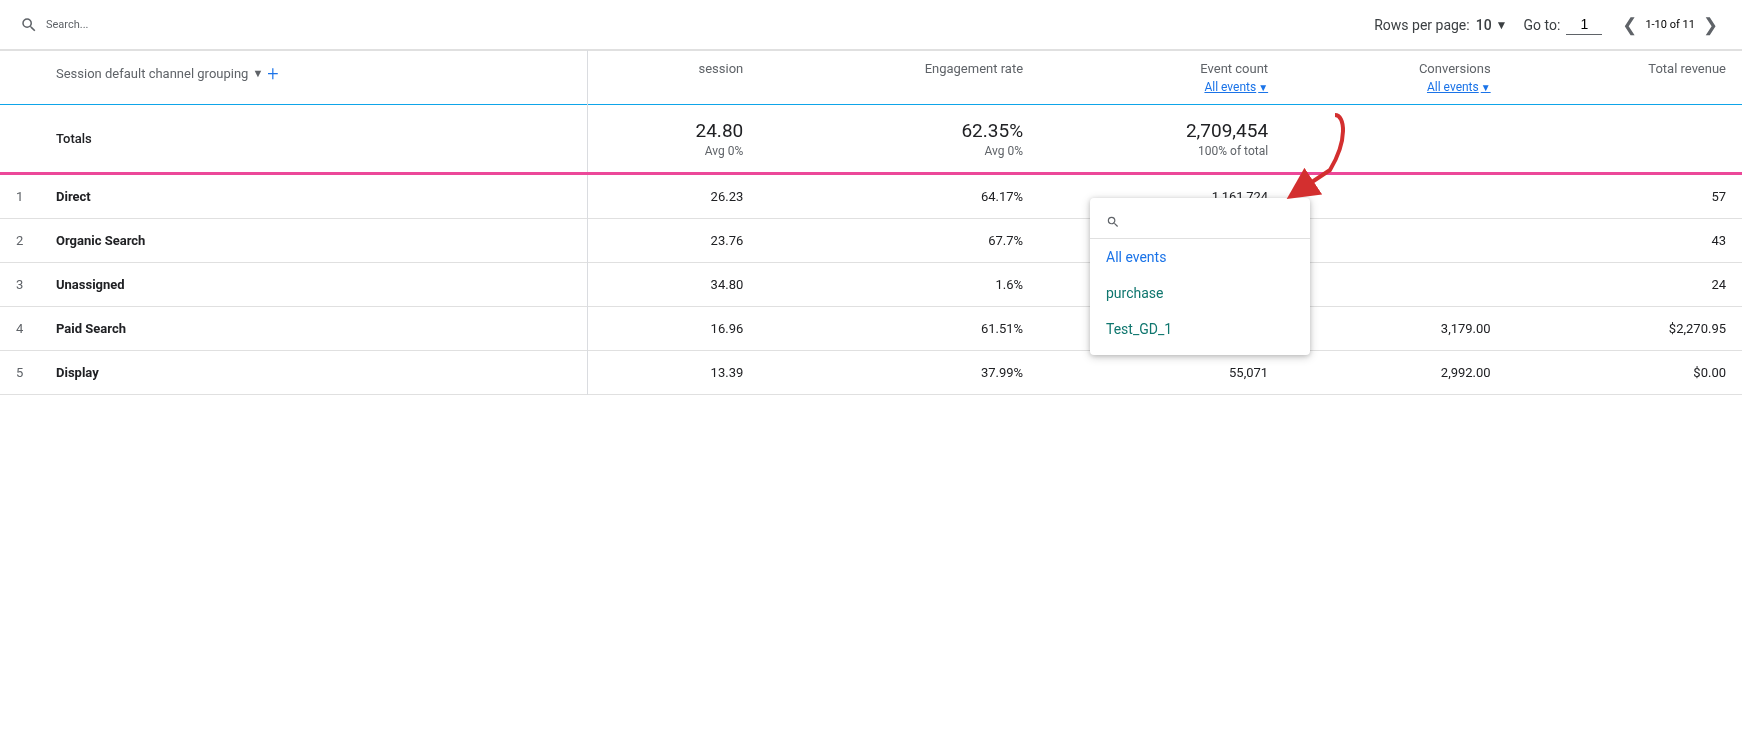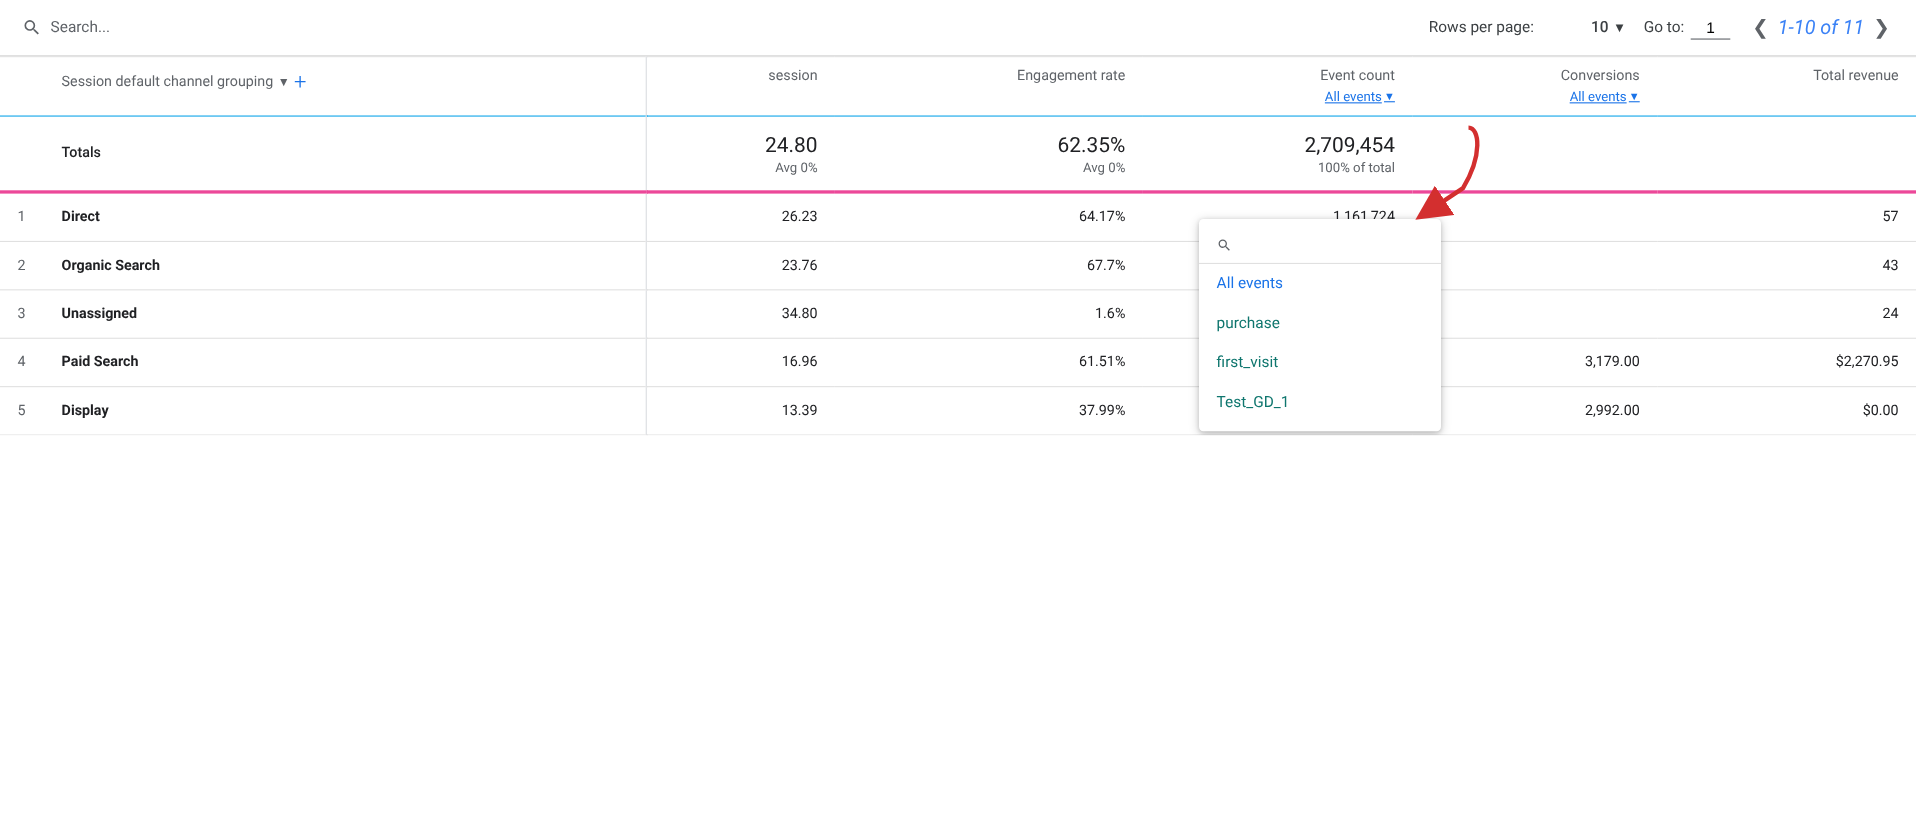--- a/index.html
+++ b/index.html
@@ -16,21 +16,21 @@
       justify-content: space-between;
       padding: 10px 20px;
       border-bottom: 1px solid #e0e0e0;
     }
 
     .search-box {
       display: flex;
       align-items: center;
       gap: 8px;
       color: #5f6368;
-      font-size: 14px;
+      font-size: 11px;
     }
 
     .search-icon-svg {
       width: 18px;
       height: 18px;
       fill: #5f6368;
     }
 
     .pagination-controls {
       display: flex;
@@ -45,43 +45,41 @@
       align-items: center;
       gap: 6px;
     }
 
     .page-select {
       display: flex;
       align-items: center;
       gap: 4px;
       font-weight: 500;
       cursor: pointer;
-      margin-left: 46px;
     }
 
     .go-to {
       display: flex;
       align-items: center;
       gap: 6px;
     }
 
     .go-to-input {
       width: 36px;
       border: none;
       border-bottom: 1px solid #5f6368;
       text-align: center;
       font-size: 14px;
       outline: none;
       padding: 2px;
     }
 
     .page-info {
-      font-size: 18px;
-      color: #3b82f6;
-      font-style: italic;
+      font-size: 11px;
+      color: #000000;
     }
 
     .nav-arrows {
       display: flex;
       align-items: center;
       gap: 4px;
     }
 
     .nav-arrow {
       cursor: pointer;
@@ -396,21 +394,20 @@
 
   <div class="dropdown-overlay">
     <div class="dropdown-search">
       <svg width="16" height="16" viewBox="0 0 24 24" fill="#5f6368">
         <path d="M15.5 14h-.79l-.28-.27A6.471 6.471 0 0 0 16 9.5 6.5 6.5 0 1 0 9.5 16c1.61 0 3.09-.59 4.23-1.57l.27.28v.79l5 4.99L20.49 19l-4.99-5zm-6 0C7.01 14 5 11.99 5 9.5S7.01 5 9.5 5 14 7.01 14 9.5 11.99 14 9.5 14z"></path>
       </svg>
       <input class="dropdown-search-input" type="text" placeholder="" style="">
     </div>
     <div class="dropdown-item active">All events</div>
     <div class="dropdown-item">purchase</div>
-    <div class="dropdown-item">first_visit</div>
     <div class="dropdown-item">Test_GD_1</div>
   </div>
 
   <div class="red-arrow-container">
     <svg class="red-arrow-svg" viewBox="0 0 80 90">
       <defs>
         <marker id="arrowhead" markerWidth="8" markerHeight="8" refX="4" refY="4" orient="auto">
           <path d="M0,0 L8,4 L0,8 Z" fill="#d32f2f"></path>
         </marker>
       </defs>

